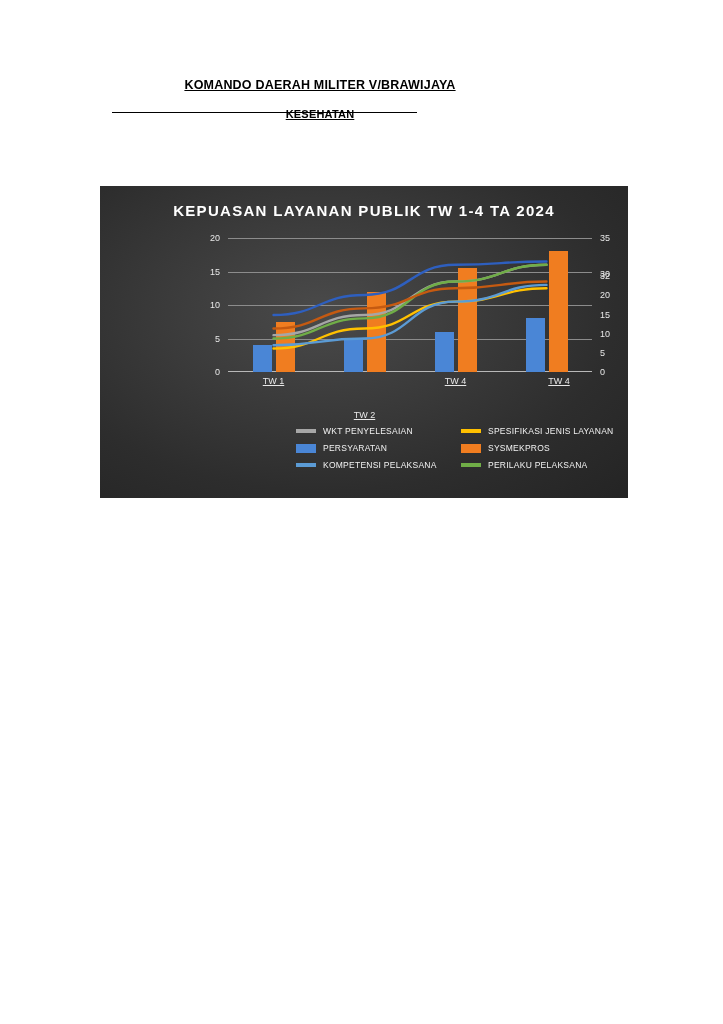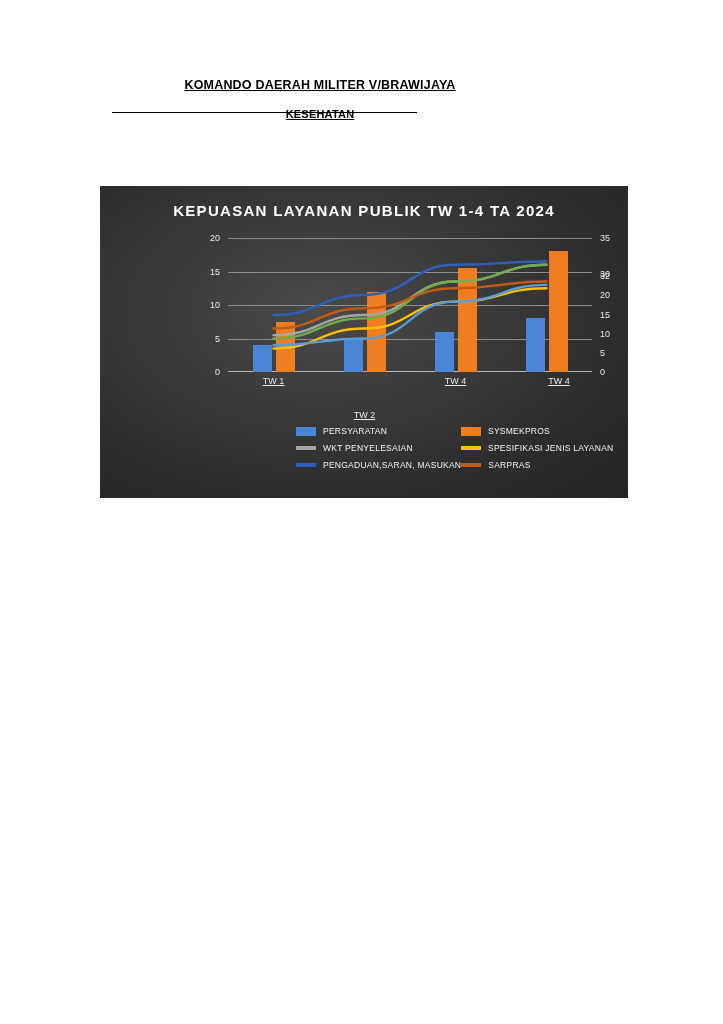--- a/index.html
+++ b/index.html
@@ -204,44 +204,44 @@
         <div class="ytick right" style="top: 88px;">30</div>
         <div class="ytick right" style="top: 52px;">35</div>
         <div class="xtick" style="left: 138.5px;">TW 1</div>
         <div class="xtick" style="left: 229.5px; margin-top: 34px;">TW 2</div>
         <div class="xtick" style="left: 320.5px;">TW 4</div>
         <div class="xtick" style="left: 424px;">TW 4</div>
       </div>
     <div class="legend" id="legend">
         <div class="legend-row">
           <div class="legend-item">
+            <span class="legend-swatch" style="background: rgb(166, 166, 166);"></span>
+            <span class="legend-label">WKT PENYELESAIAN</span>
+          </div>
+          <div class="legend-item">
+            <span class="legend-swatch" style="background: rgb(255, 192, 0);"></span>
+            <span class="legend-label">SPESIFIKASI  JENIS LAYANAN</span>
+          </div>
+        </div>
+        <div class="legend-row">
+          <div class="legend-item">
             <span class="legend-swatch block" style="background: rgb(74, 134, 214);"></span>
             <span class="legend-label">PERSYARATAN</span>
           </div>
           <div class="legend-item">
             <span class="legend-swatch block" style="background: rgb(240, 125, 32);"></span>
             <span class="legend-label">SYSMEKPROS</span>
           </div>
         </div>
         <div class="legend-row">
           <div class="legend-item">
-            <span class="legend-swatch" style="background: rgb(166, 166, 166);"></span>
-            <span class="legend-label">WKT PENYELESAIAN</span>
-          </div>
-          <div class="legend-item">
-            <span class="legend-swatch" style="background: rgb(255, 192, 0);"></span>
-            <span class="legend-label">SPESIFIKASI  JENIS LAYANAN</span>
-          </div>
-        </div>
-        <div class="legend-row">
-          <div class="legend-item">
-            <span class="legend-swatch" style="background: rgb(46, 95, 191);"></span>
-            <span class="legend-label">PENGADUAN,SARAN,  MASUKAN</span>
-          </div>
-          <div class="legend-item">
-            <span class="legend-swatch" style="background: rgb(197, 90, 17);"></span>
-            <span class="legend-label">SARPRAS</span>
+            <span class="legend-swatch" style="background: rgb(91, 155, 213);"></span>
+            <span class="legend-label">KOMPETENSI PELAKSANA</span>
+          </div>
+          <div class="legend-item">
+            <span class="legend-swatch" style="background: rgb(112, 173, 71);"></span>
+            <span class="legend-label">PERILAKU PELAKSANA</span>
           </div>
         </div>
       </div>
   </div>
 
 </div>
 
 </body></html>

